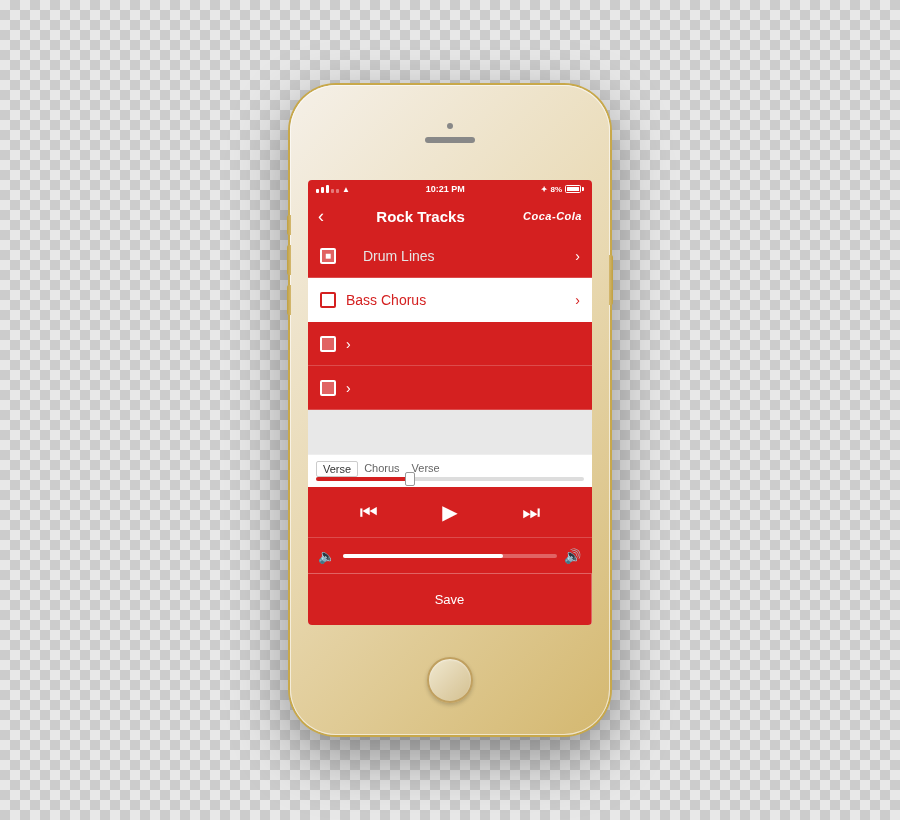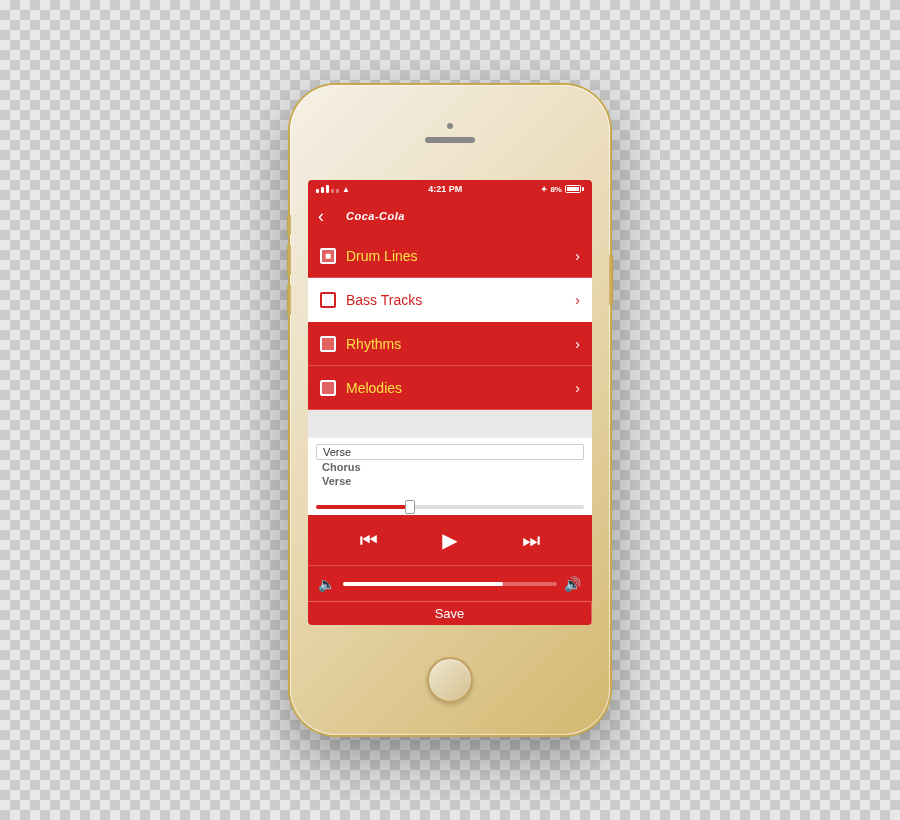--- a/index.html
+++ b/index.html
@@ -271,50 +271,48 @@
       color: #d42020;
       background: transparent;
     }
 
     .track-name {
       flex: 1;
       font-size: 14px;
       font-weight: 500;
     }
 
-    .track-item.active .track-name { color: #fde047; }
+    .track-item.active .track-name { color: #e5e5e5; margin-left: 17px; }
     .track-item.inactive .track-name { color: #d42020; }
 
     .track-chevron {
       font-size: 14px;
       font-weight: 300;
     }
     .track-item.active .track-chevron { color: #fff; }
     .track-item.inactive .track-chevron { color: #d42020; }
 
     
     .timeline-section {
       background: #fff;
       padding: 6px 8px 4px;
       border-top: 1px solid #eee;
     }
 
     .timeline-labels {
       display: flex;
-      justify-content: center;
-      margin-bottom: 17px;
-      flex-direction: column;
+      justify-content: flex-start;
+      margin-bottom: 0;
     }
 
     .timeline-label {
       font-size: 11px;
       color: #666;
       padding: 1px 6px;
       border-radius: 2px;
-      font-weight: bold;
     }
 
     .timeline-label.active-label {
       background: #fff;
       border: 1px solid #ccc;
       color: #333;
       font-weight: 500;
     }
 
     .timeline-bar {
@@ -401,21 +399,21 @@
       height: 100%;
       background: #fff;
       border-radius: 2px;
       width: 75%;
     }
 
     
     .action-bar {
       background: #d42020;
       display: flex;
-      height: 24px;
+      height: 52px;
       border-top: 1px solid rgba(255,255,255,0.3);
       justify-content: space-between;
     }
 
     .action-btn {
       flex: 1;
       display: flex;
       align-items: center;
       justify-content: center;
       cursor: pointer;
@@ -456,63 +454,62 @@
         <div class="status-left">
           <div class="signal-dots">
             <div class="signal-dot" style="height:4px"></div>
             <div class="signal-dot" style="height:6px"></div>
             <div class="signal-dot" style="height:8px"></div>
             <div class="signal-dot" style="height:4px;opacity:0.4"></div>
             <div class="signal-dot" style="height:4px;opacity:0.4"></div>
           </div>
           <span style="font-size:8px;">▲</span>
         </div>
-        <div class="status-center">4:21 PM</div>
+        <div class="status-center">10:21 PM</div>
         <div class="status-right">
           <span>✦</span>
           <span>8%</span>
           <div class="battery">
             <div class="battery-body">
               <div class="battery-fill" style="width:12px"></div>
             </div>
             <div class="battery-cap"></div>
           </div>
         </div>
       </div>
 
       <div class="nav-bar">
         <span class="nav-back">‹</span>
+        <span class="nav-title">Rock Tracks</span>
         <span class="nav-logo">Coca-Cola</span>
       </div>
 
       <div class="track-list">
 
         <div class="track-item active">
           <div class="track-checkbox">
             <span>■</span>
           </div>
           <span class="track-name">Drum Lines</span>
           <span class="track-chevron">›</span>
         </div>
 
         <div class="track-item inactive">
           <div class="track-checkbox"></div>
-          <span class="track-name">Bass Tracks</span>
+          <span class="track-name">Bass Chorus</span>
           <span class="track-chevron">›</span>
         </div>
 
         <div class="track-item active">
           <div class="track-checkbox"></div>
-          <span class="track-name">Rhythms</span>
           <span class="track-chevron">›</span>
         </div>
 
         <div class="track-item active">
           <div class="track-checkbox"></div>
-          <span class="track-name">Melodies</span>
           <span class="track-chevron">›</span>
         </div>
 
       </div>
 
       <div class="timeline-section">
         <div class="timeline-labels">
           <span class="timeline-label active-label">Verse</span>
           <span class="timeline-label">Chorus</span>
           <span class="timeline-label">Verse</span>

